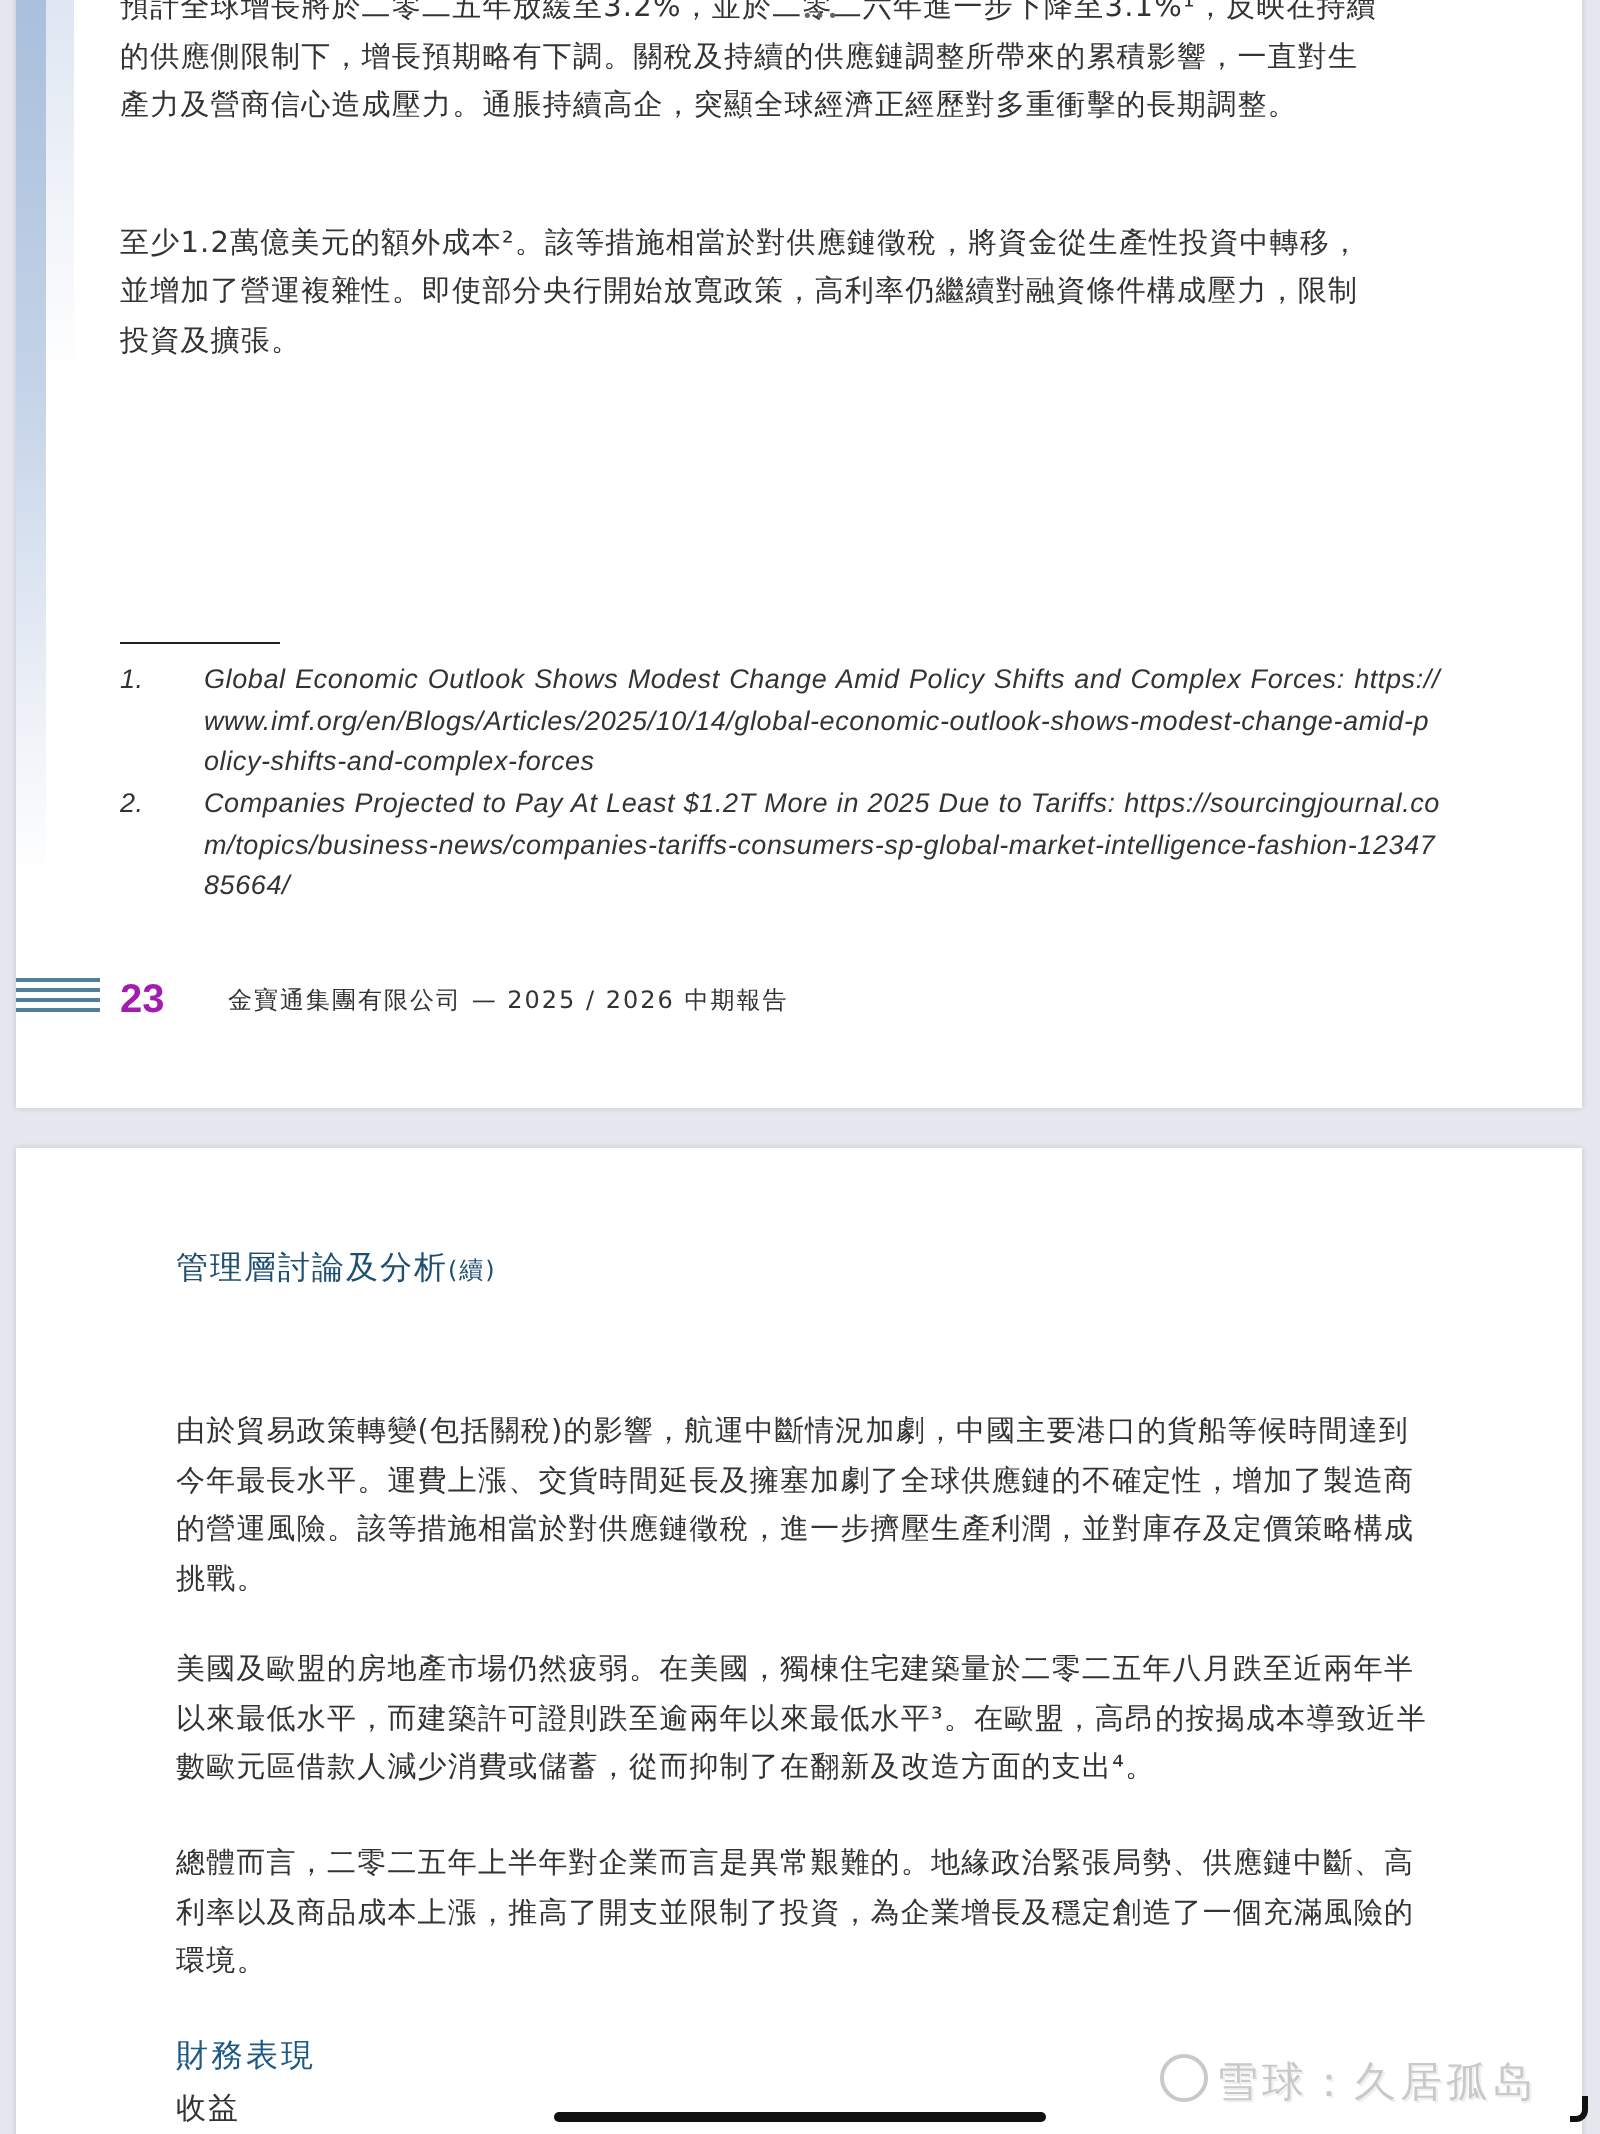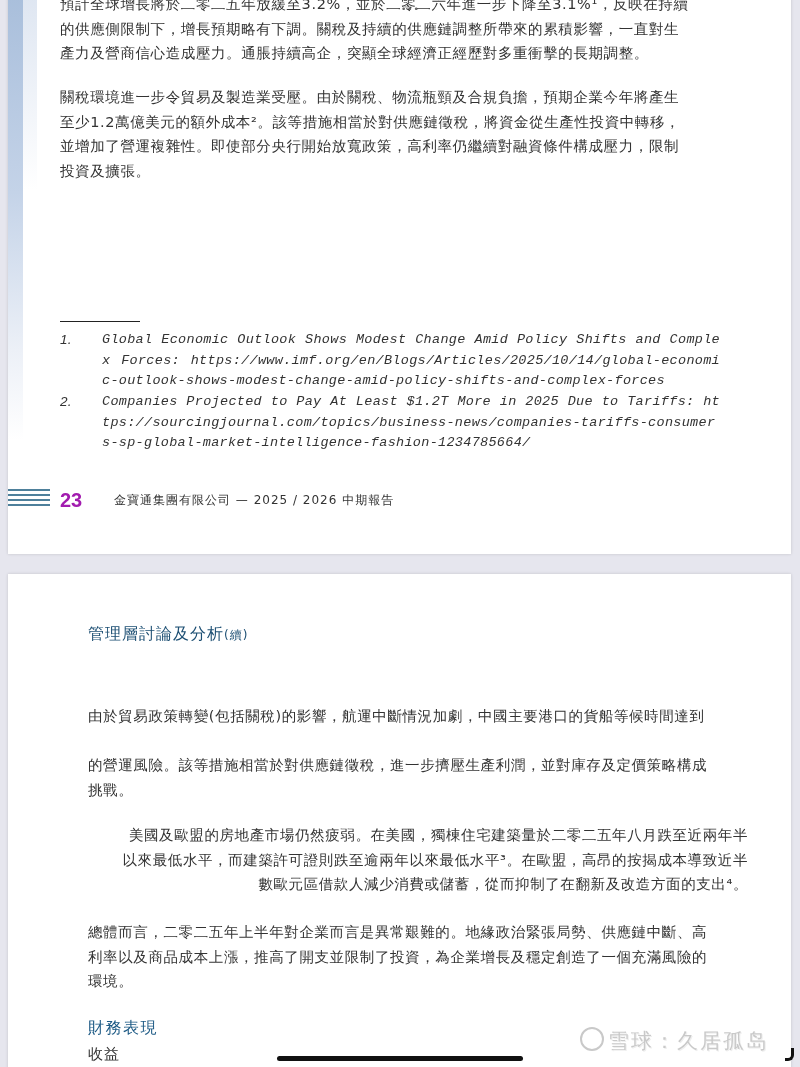--- a/index.html
+++ b/index.html
@@ -38,21 +38,21 @@
 
   .fn-rule {
     position: absolute; left: 52px; top: 331px; width: 80px; height: 1px; background: #222;
   }
   .footnote {
     position: absolute; left: 52px; width: 660px;
     font-family: "Liberation Sans", "DejaVu Sans", sans-serif; font-style: italic;
     font-size: 13.5px; line-height: 20.5px; color: #333; letter-spacing: 0.3px;
   }
   .footnote .num { position: absolute; left: 0; top: 0; }
-  .footnote .txt { display: block; margin-left: 42px; text-align: justify; word-break: break-all; font-family: Liberation Mono, monospace; }
+  .footnote .txt { display: block; margin-left: 42px; text-align: justify; word-break: break-all; }
 
   .footer-lines {
     position: absolute; left: 0; top: 499px; width: 42px;
   }
   .footer-lines div { height: 2px; background: #2f6a8a; margin-bottom: 3px; opacity: 0.85; }
   .page-num {
     position: absolute; left: 52px; top: 499px; font-size: 20px; font-weight: bold; color: #a21caf;
     font-family: "Liberation Sans", sans-serif;
   }
   .footer-text {
@@ -94,21 +94,21 @@
   <div class="left-bar2"></div>
 
   <p class="para" style="top:2px;">
     <span>預計全球增長將於二零二五年放緩至3.2%，並於二零二六年進一步下降至3.1%¹，反映在持續</span><br>
     <span>的供應側限制下，增長預期略有下調。關稅及持續的供應鏈調整所帶來的累積影響，一直對生</span><br>
     <span>產力及營商信心造成壓力。通脹持續高企，突顯全球經濟正經歷對多重衝擊的長期調整。</span>
   </p>
   <span class="more-dots">•••</span>
 
   <p class="para" style="top:95px;">
-    <span>關稅環境進一步令貿易及製造業受壓。由於關稅、物流瓶頸及合規負擔，預期企業今年將產生</span><br>
+    <br>
     <span>至少1.2萬億美元的額外成本²。該等措施相當於對供應鏈徵稅，將資金從生產性投資中轉移，</span><br>
     <span>並增加了營運複雜性。即使部分央行開始放寬政策，高利率仍繼續對融資條件構成壓力，限制</span><br>
     <span>投資及擴張。</span>
   </p>
 
   <div class="fn-rule"></div>
 
   <div class="footnote" style="top:340px;">
     <span class="num">1.</span>
     <span class="txt">Global Economic Outlook Shows Modest Change Amid Policy Shifts and Complex Forces: https://www.imf.org/en/Blogs/Articles/2025/10/14/global-economic-outlook-shows-modest-change-amid-policy-shifts-and-complex-forces</span>
@@ -128,26 +128,26 @@
   <span class="footer-text">金寶通集團有限公司 — 2025 / 2026 中期報告</span>
 </div>
 
 <div class="page" id="page2">
   <div class="section-title">
     <span>管理層討論及分析</span><small>(續)</small>
   </div>
 
   <p class="para para2" style="top:130px;">
     <span>由於貿易政策轉變(包括關稅)的影響，航運中斷情況加劇，中國主要港口的貨船等候時間達到</span><br>
-    <br>
+    <span>今年最長水平。運費上漲、交貨時間延長及擁塞加劇了全球供應鏈的不確定性，增加了製造商</span><br>
     <span>的營運風險。該等措施相當於對供應鏈徵稅，進一步擠壓生產利潤，並對庫存及定價策略構成</span><br>
     <span>挑戰。</span>
   </p>
 
-  <p class="para para2" style="top:249px;text-align:right;">
+  <p class="para para2" style="top:249px;">
     <span>美國及歐盟的房地產市場仍然疲弱。在美國，獨棟住宅建築量於二零二五年八月跌至近兩年半</span><br>
     <span>以來最低水平，而建築許可證則跌至逾兩年以來最低水平³。在歐盟，高昂的按揭成本導致近半</span><br>
     <span>數歐元區借款人減少消費或儲蓄，從而抑制了在翻新及改造方面的支出⁴。</span>
   </p>
 
   <p class="para para2" style="top:346px;">
     <span>總體而言，二零二五年上半年對企業而言是異常艱難的。地緣政治緊張局勢、供應鏈中斷、高</span><br>
     <span>利率以及商品成本上漲，推高了開支並限制了投資，為企業增長及穩定創造了一個充滿風險的</span><br>
     <span>環境。</span>
   </p>

